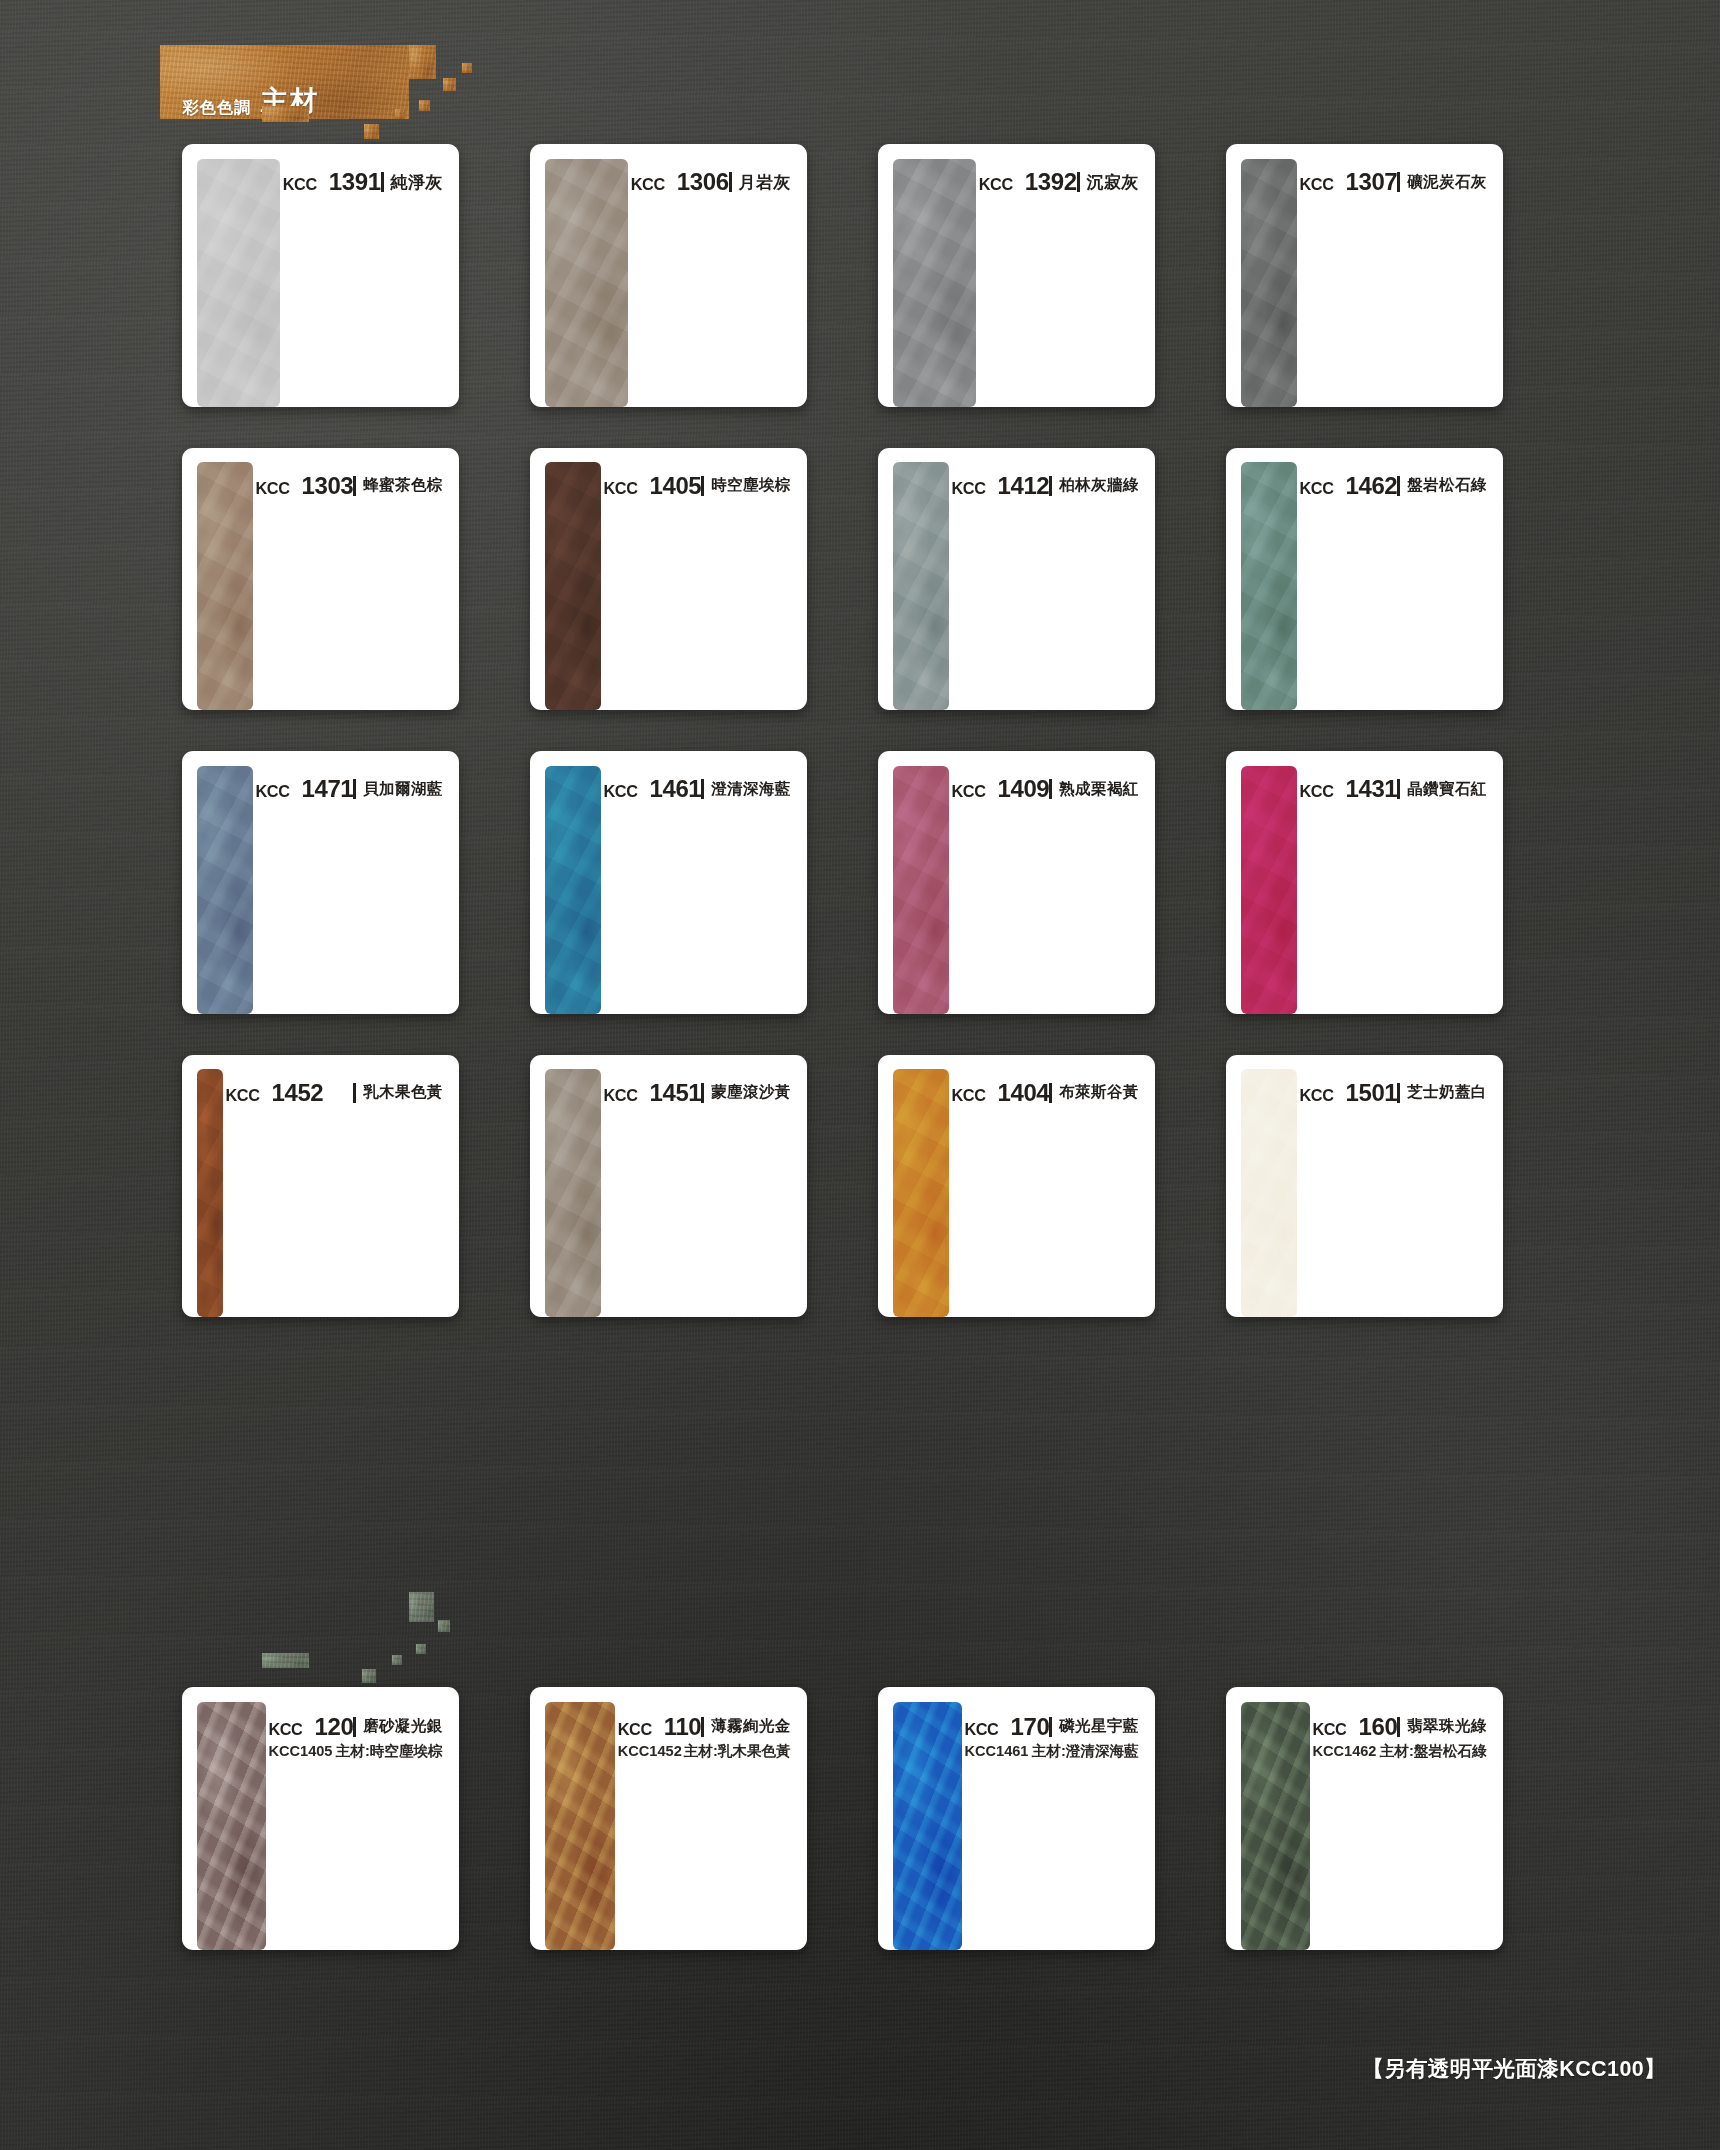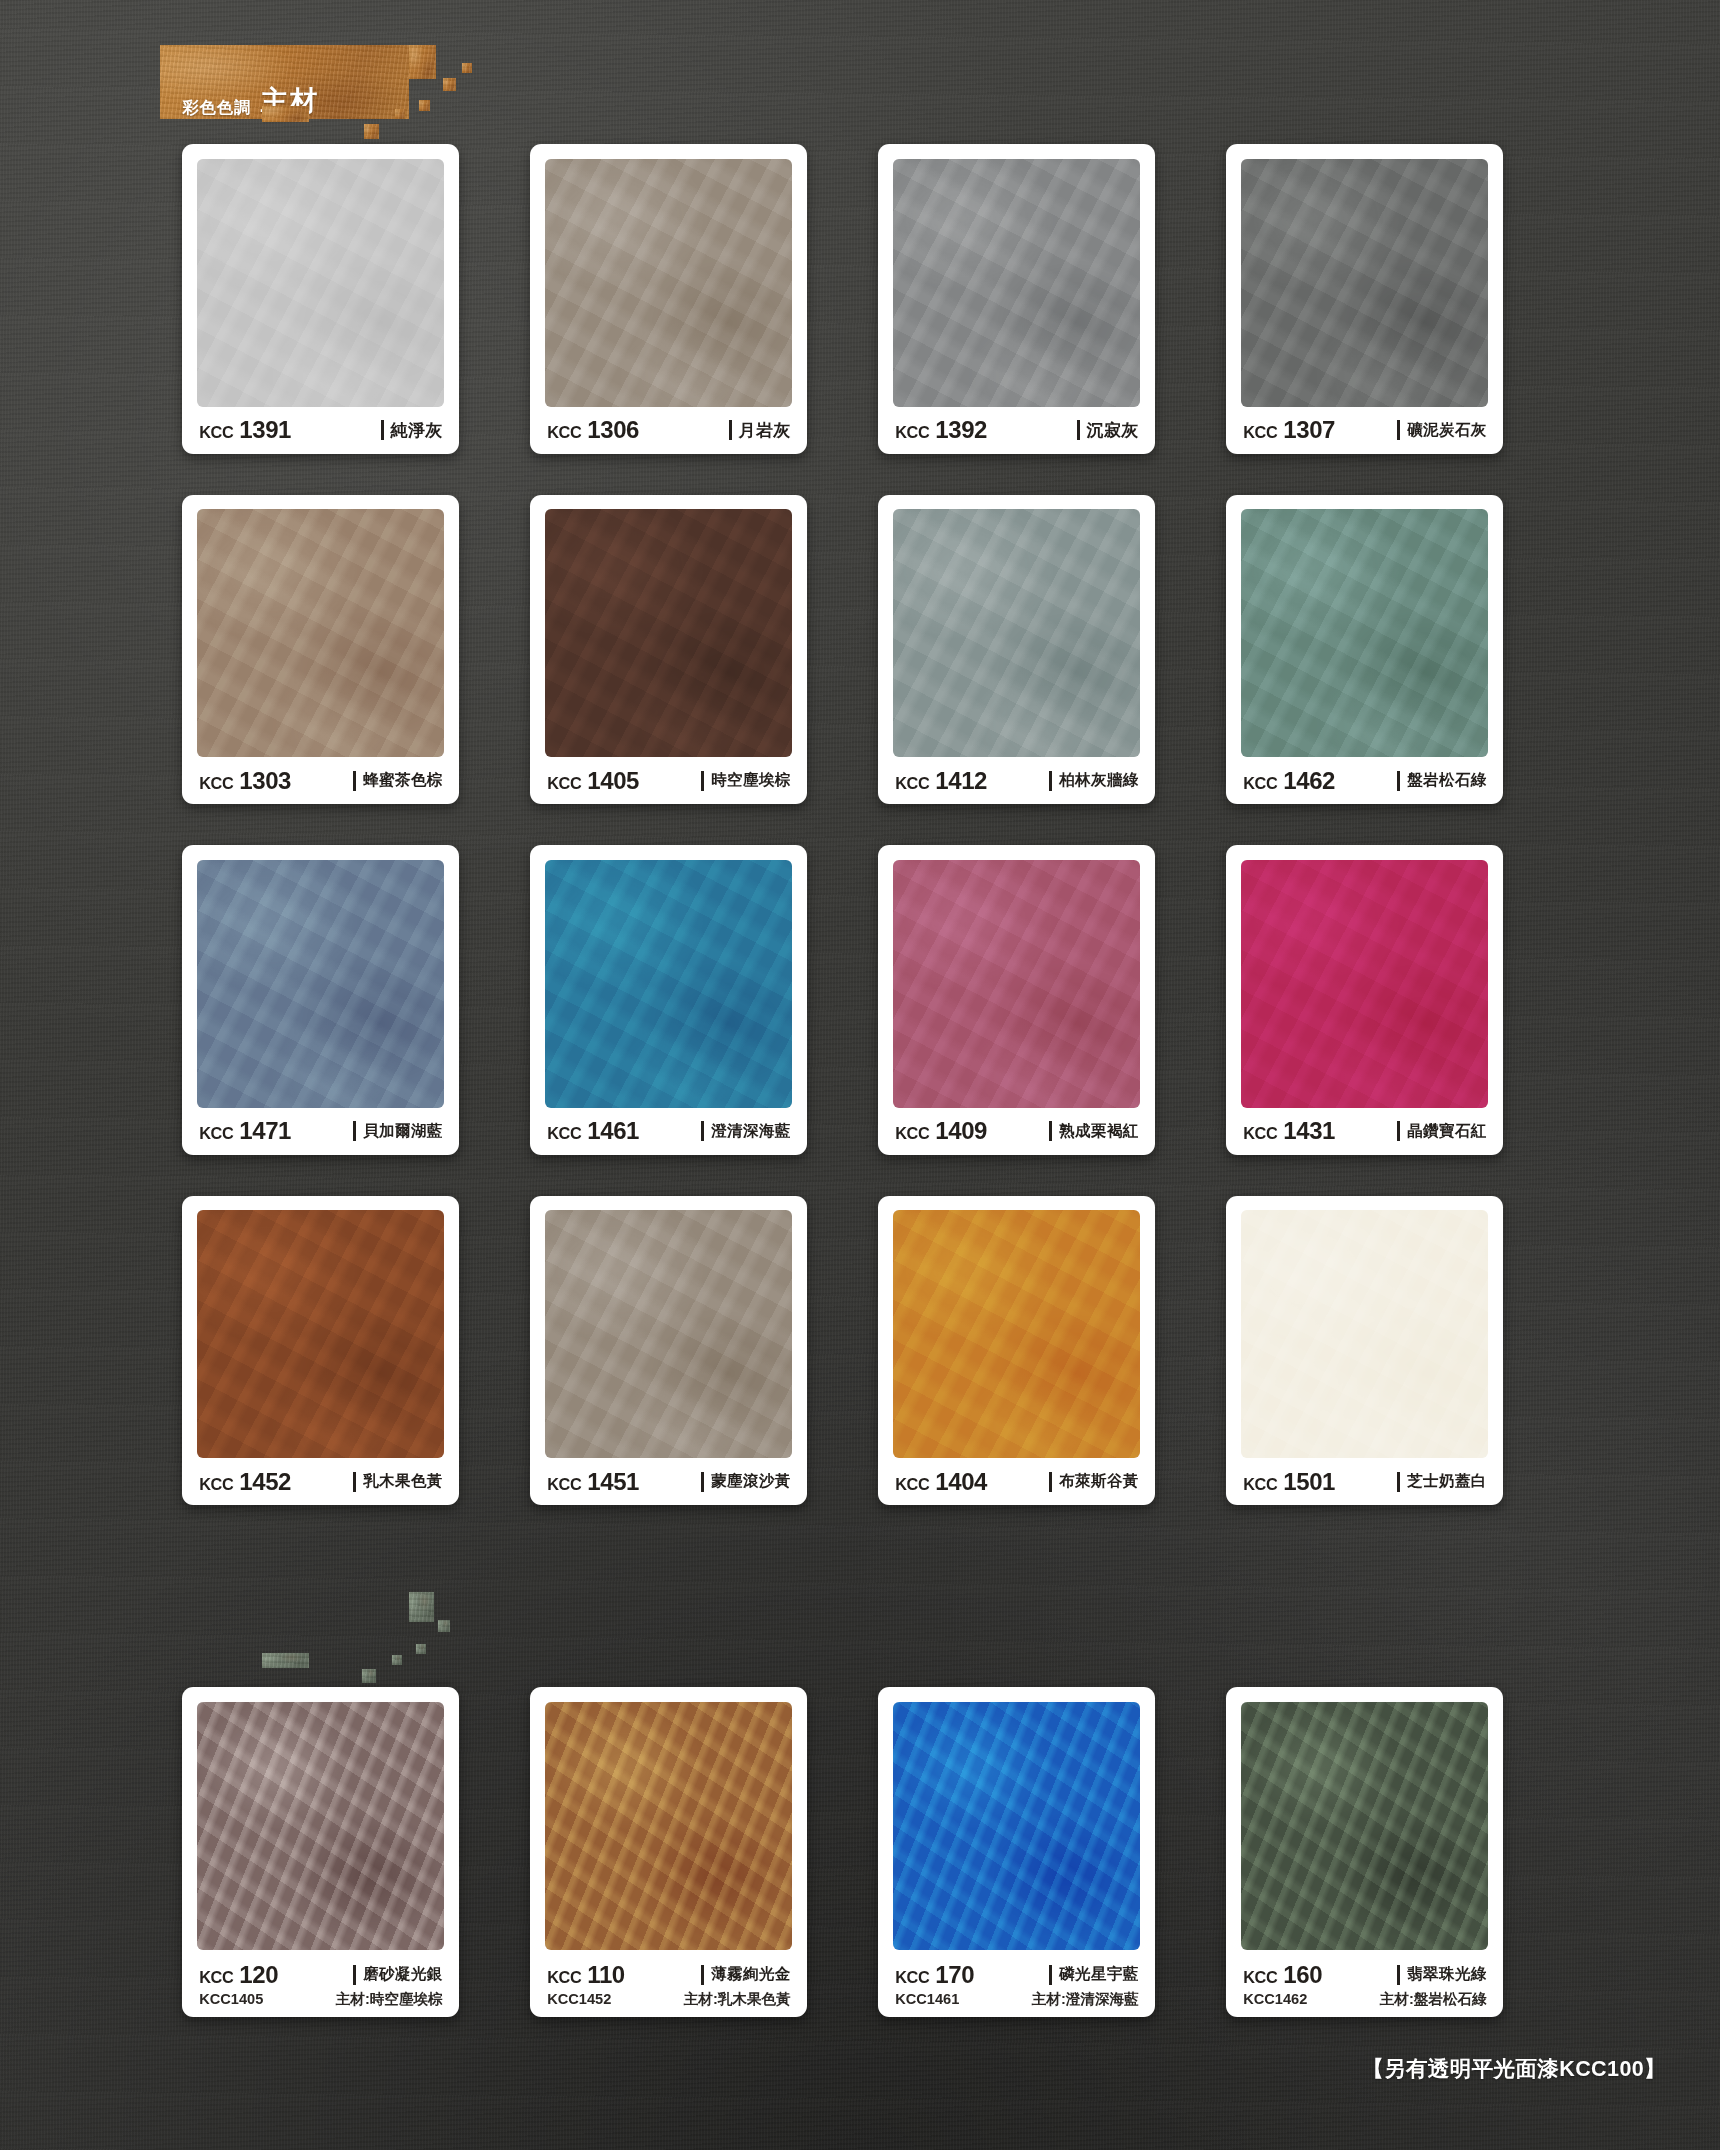--- a/index.html
+++ b/index.html
@@ -85,21 +85,21 @@
     grid-template-columns: repeat(4, 277px);
     column-gap: 71px;
   }
   .card {
     background: #ffffff;
     border-radius: 11.2px;
     padding: 14.6px 14.6px 0 14.6px;
     box-sizing: border-box;
     box-shadow: 0 4.3px 11.2px rgba(0,0,0,0.38);
     display: flex;
-    flex-direction: column;
+    flex-direction: row;
   }
   .swatch {
     width: 100%;
     height: 248px;
     border-radius: 6px;
     position: relative;
     overflow: hidden;
   }
   .swatch::after {
     content: "";
@@ -152,21 +152,21 @@
   }
   .code .pfx {
     font-size: 16.3px;
     font-weight: 600;
     letter-spacing: -0.4px;
   }
   .code .num {
     font-size: 24px;
     font-weight: 800;
     letter-spacing: -0.4px;
-    margin-left: 6px;
+    margin-left: 12px;
   }
   .name {
     display: flex;
     align-items: center;
     color: #231f1c;
     font-size: 17px;
     font-weight: 700;
     letter-spacing: 0.4px;
     white-space: nowrap;
   }

